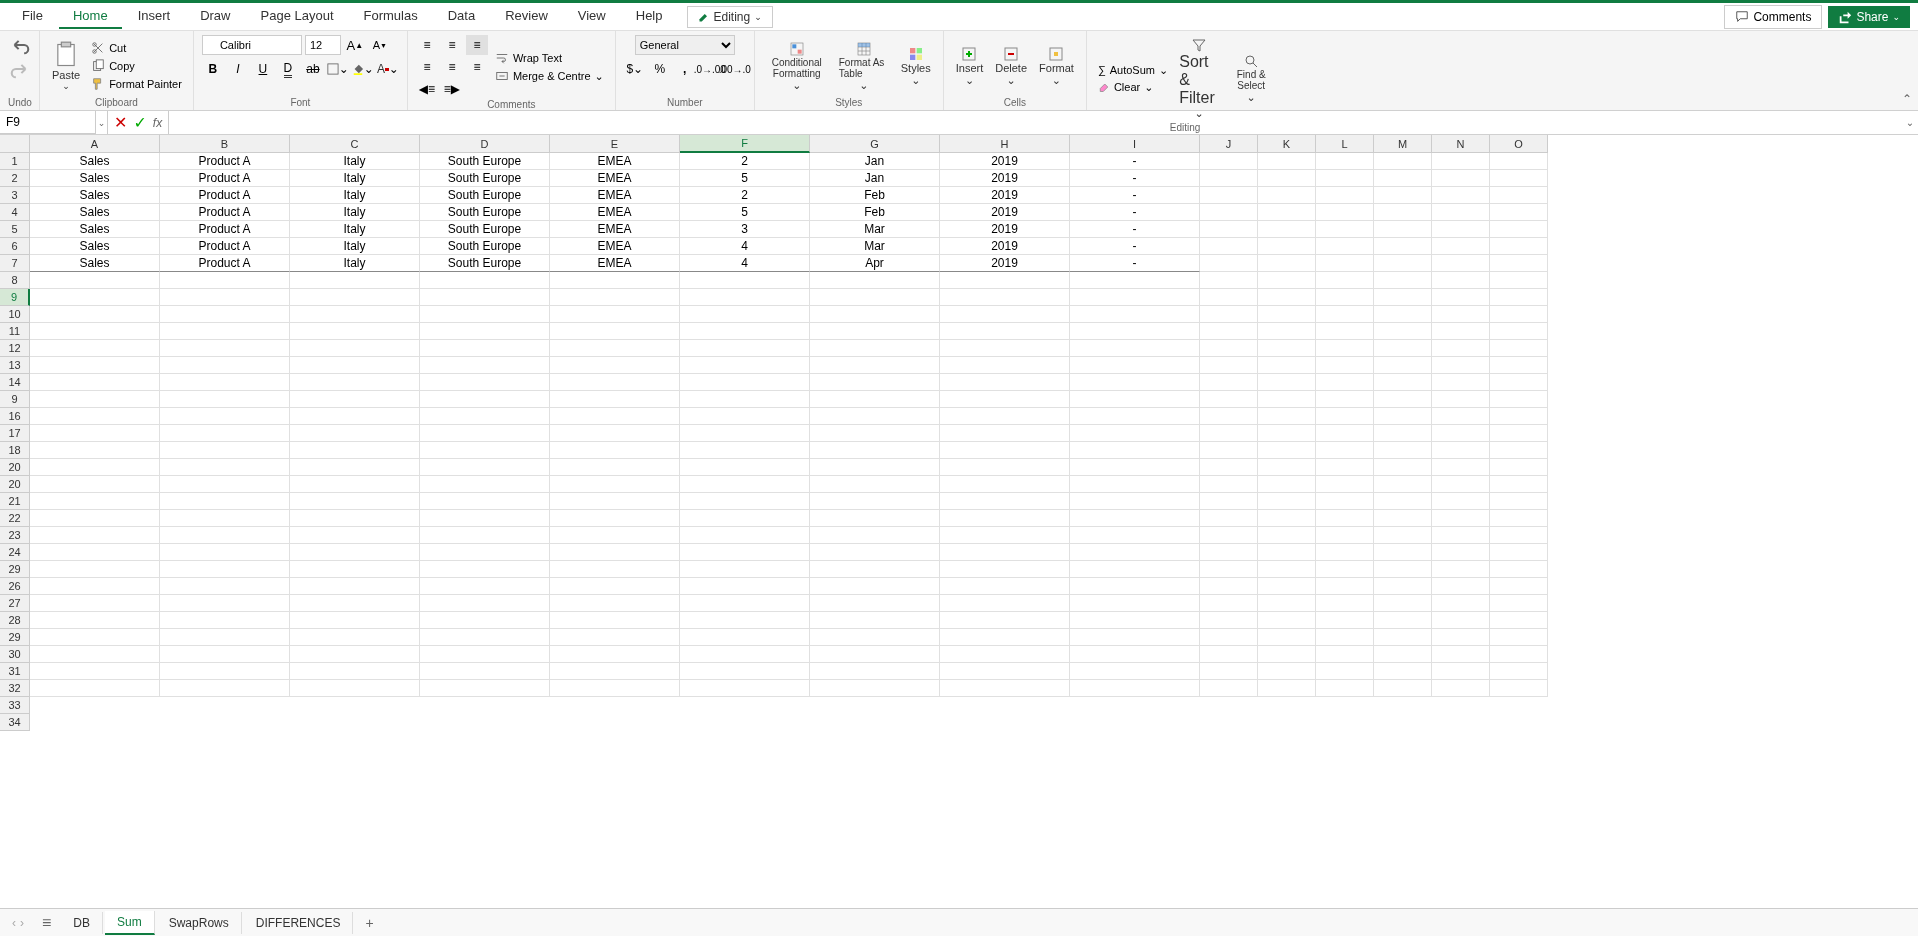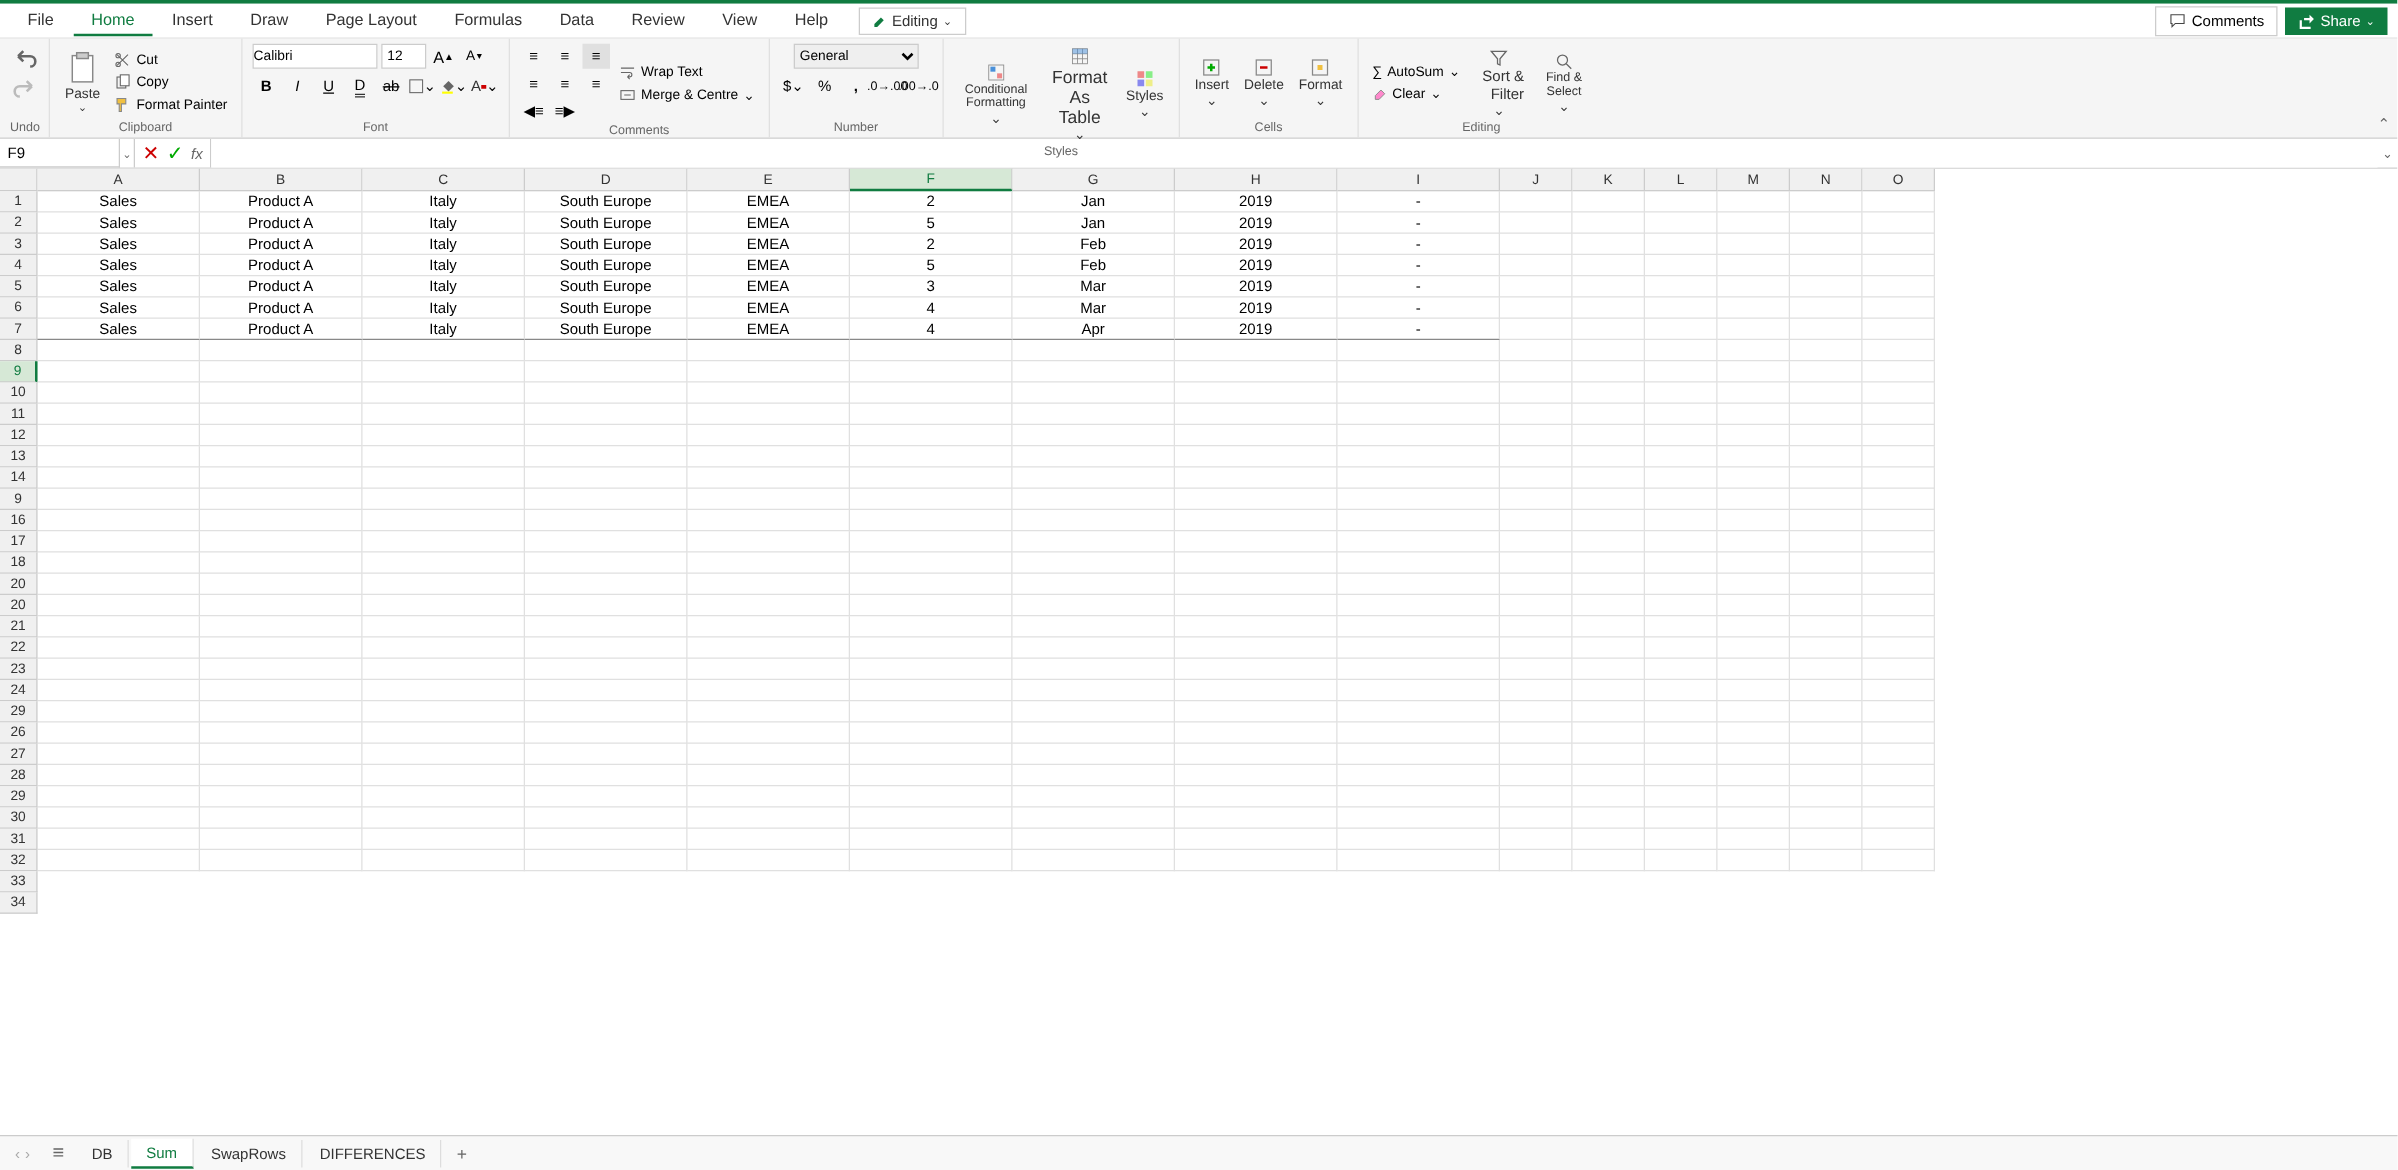--- a/index.html
+++ b/index.html
@@ -19,21 +19,21 @@
 
 .ribbon { height: 80px; background: #f5f5f5; display: flex; border-bottom: 1px solid #d0d0d0; position: relative; }
 .ribbon-group { display: flex; flex-direction: column; justify-content: space-between; padding: 4px 8px 2px 8px; border-right: 1px solid #e0e0e0; }
 .ribbon-group-content { display: flex; align-items: center; gap: 4px; flex: 1; }
 .ribbon-group-label { text-align: center; font-size: 10px; color: #666; }
 .ribbon-btn { display: flex; flex-direction: column; align-items: center; justify-content: center; font-size: 11px; color: #333; padding: 2px 4px; cursor: pointer; }
 .ribbon-btn svg { width: 16px; height: 16px; }
 .ribbon-btn.large svg { width: 28px; height: 28px; }
 .ribbon-small-col { display: flex; flex-direction: column; gap: 2px; font-size: 11px; }
 .ribbon-small-item { display: flex; align-items: center; gap: 4px; cursor: pointer; padding: 1px 3px; }
-.font-select { width: 100px; height: 20px; font-size: 11px; border: 1px solid #ccc; padding: 1px 0; }
+.font-select { width: 100px; height: 20px; font-size: 11px; border: 1px solid #ccc; padding: 1px 17px; }
 .size-select { width: 36px; height: 20px; font-size: 11px; border: 1px solid #ccc; padding: 1px 4px; }
 .icon-row { display: flex; gap: 3px; align-items: center; }
 .icon-btn { width: 22px; height: 20px; display: flex; align-items: center; justify-content: center; cursor: pointer; font-size: 12px; }
 .number-select { width: 100px; height: 20px; font-size: 11px; border: 1px solid #ccc; }
 .collapse-ribbon { position: absolute; right: 6px; bottom: 4px; cursor: pointer; font-size: 12px; color: #666; }
 
 .formula-bar { height: 24px; display: flex; align-items: center; border-bottom: 1px solid #d0d0d0; }
 .name-box { width: 96px; border: 1px solid #ccc; border-top: none; border-left: none; font-size: 12px; padding: 2px 6px; height: 100%; display: flex; align-items: center; }
 .name-box-dd { width: 12px; display: flex; align-items: center; justify-content: center; border-right: 1px solid #ccc; height: 100%; font-size: 9px; color: #666; }
 .fx-controls { display: flex; align-items: center; gap: 6px; padding: 0 6px; border-right: 1px solid #ccc; height: 100%; }
@@ -259,21 +259,21 @@
             <rect x="13" y="13" width="6" height="6" fill="#e88"></rect>
           </svg>
         <span style="font-size:10px;text-align:center;max-width:60px">Conditional Formatting</span> ⌄
       </div>
       <div class="ribbon-btn">
         <svg width="24" height="24" viewBox="0 0 24 24">
             <rect x="3" y="3" width="18" height="18" fill="none" stroke="#888"></rect>
             <path stroke="#888" d="M3 9h18M3 15h18M9 3v18M15 3v18"></path>
             <rect x="3" y="3" width="18" height="6" fill="#4a90d9" opacity=".5"></rect>
           </svg>
-        <span style="font-size:14px;text-align:center;max-width:50px">Format As Table</span> ⌄
+        <span style="font-size:10px;max-width:50px">Format As Table</span> ⌄
       </div>
       <div class="ribbon-btn">
         <svg width="24" height="24" viewBox="0 0 24 24">
             <rect x="3" y="3" width="8" height="8" fill="#e88"></rect>
             <rect x="13" y="3" width="8" height="8" fill="#8e8"></rect>
             <rect x="3" y="13" width="8" height="8" fill="#88e"></rect>
             <rect x="13" y="13" width="8" height="8" fill="#ee8"></rect>
           </svg>
         <span>Styles</span> ⌄
       </div>
@@ -302,21 +302,21 @@
   <div class="ribbon-group" style="border-right:none">
     <div class="ribbon-group-content">
       <div class="ribbon-small-col">
         <div class="ribbon-small-item"><span>∑</span> <span>AutoSum</span> ⌄</div>
         <div class="ribbon-small-item"><svg width="12" height="12" viewBox="0 0 16 16">
               <path fill="#f8c" stroke="#888" d="M3 10l6-6 4 4-6 6H3z"></path>
             </svg> <span>Clear</span> ⌄</div>
       </div>
       <div class="ribbon-btn"><svg width="22" height="22" viewBox="0 0 16 16">
             <path fill="none" stroke="#666" d="M2 3h12l-5 6v5l-2-1V9z"></path>
-          </svg><span style="font-size:12px;text-align:right;max-width:40px">Sort &amp; Filter</span>⌄</div>
+          </svg><span style="font-size:16px;text-align:left;max-width:40px">Sort &amp; Filter</span>⌄</div>
       <div class="ribbon-btn"><svg width="22" height="22" viewBox="0 0 16 16">
             <circle cx="7" cy="7" r="4" fill="none" stroke="#666"></circle>
             <path stroke="#666" d="M10 10l4 4"></path>
           </svg><span style="font-size:10px;text-align:center;max-width:40px">Find &amp; Select</span>⌄</div>
     </div>
     <div class="ribbon-group-label">Editing</div>
   </div>
   <div class="collapse-ribbon">⌃</div>
 </div>
 

